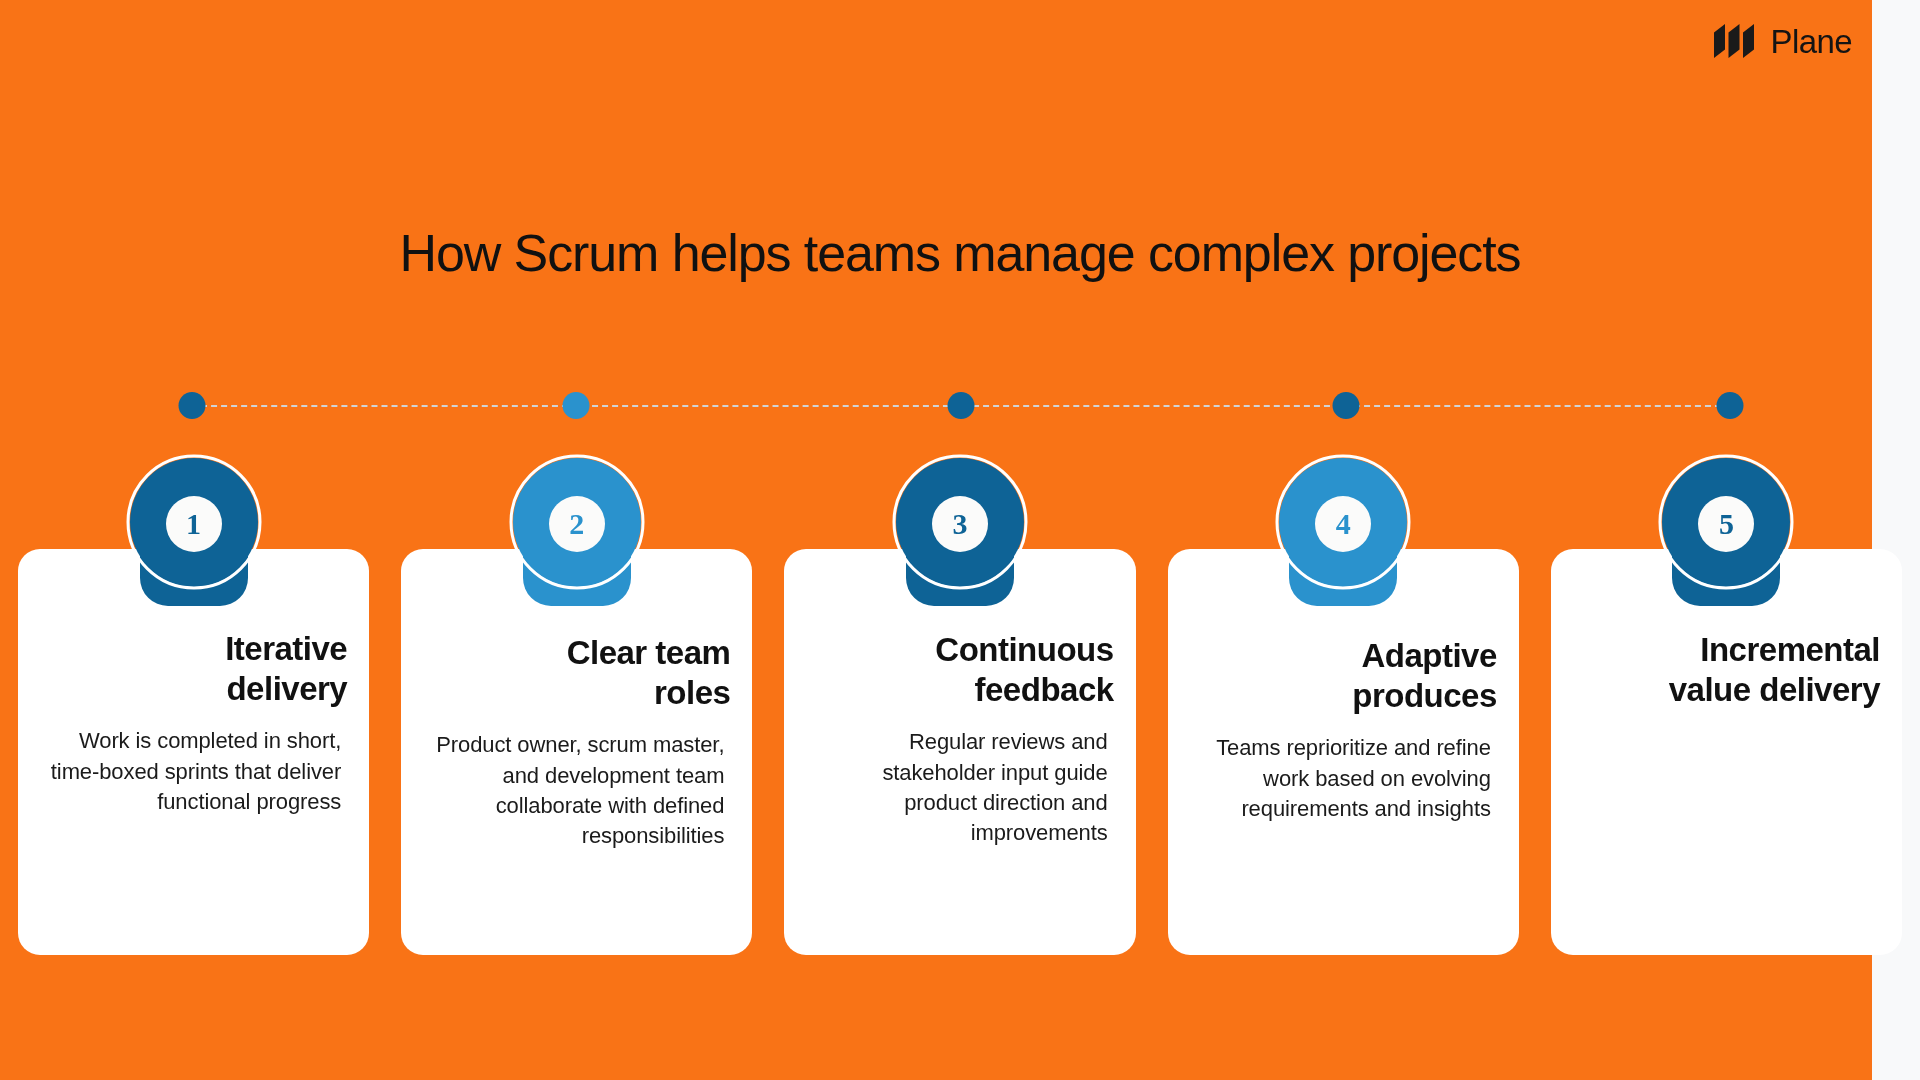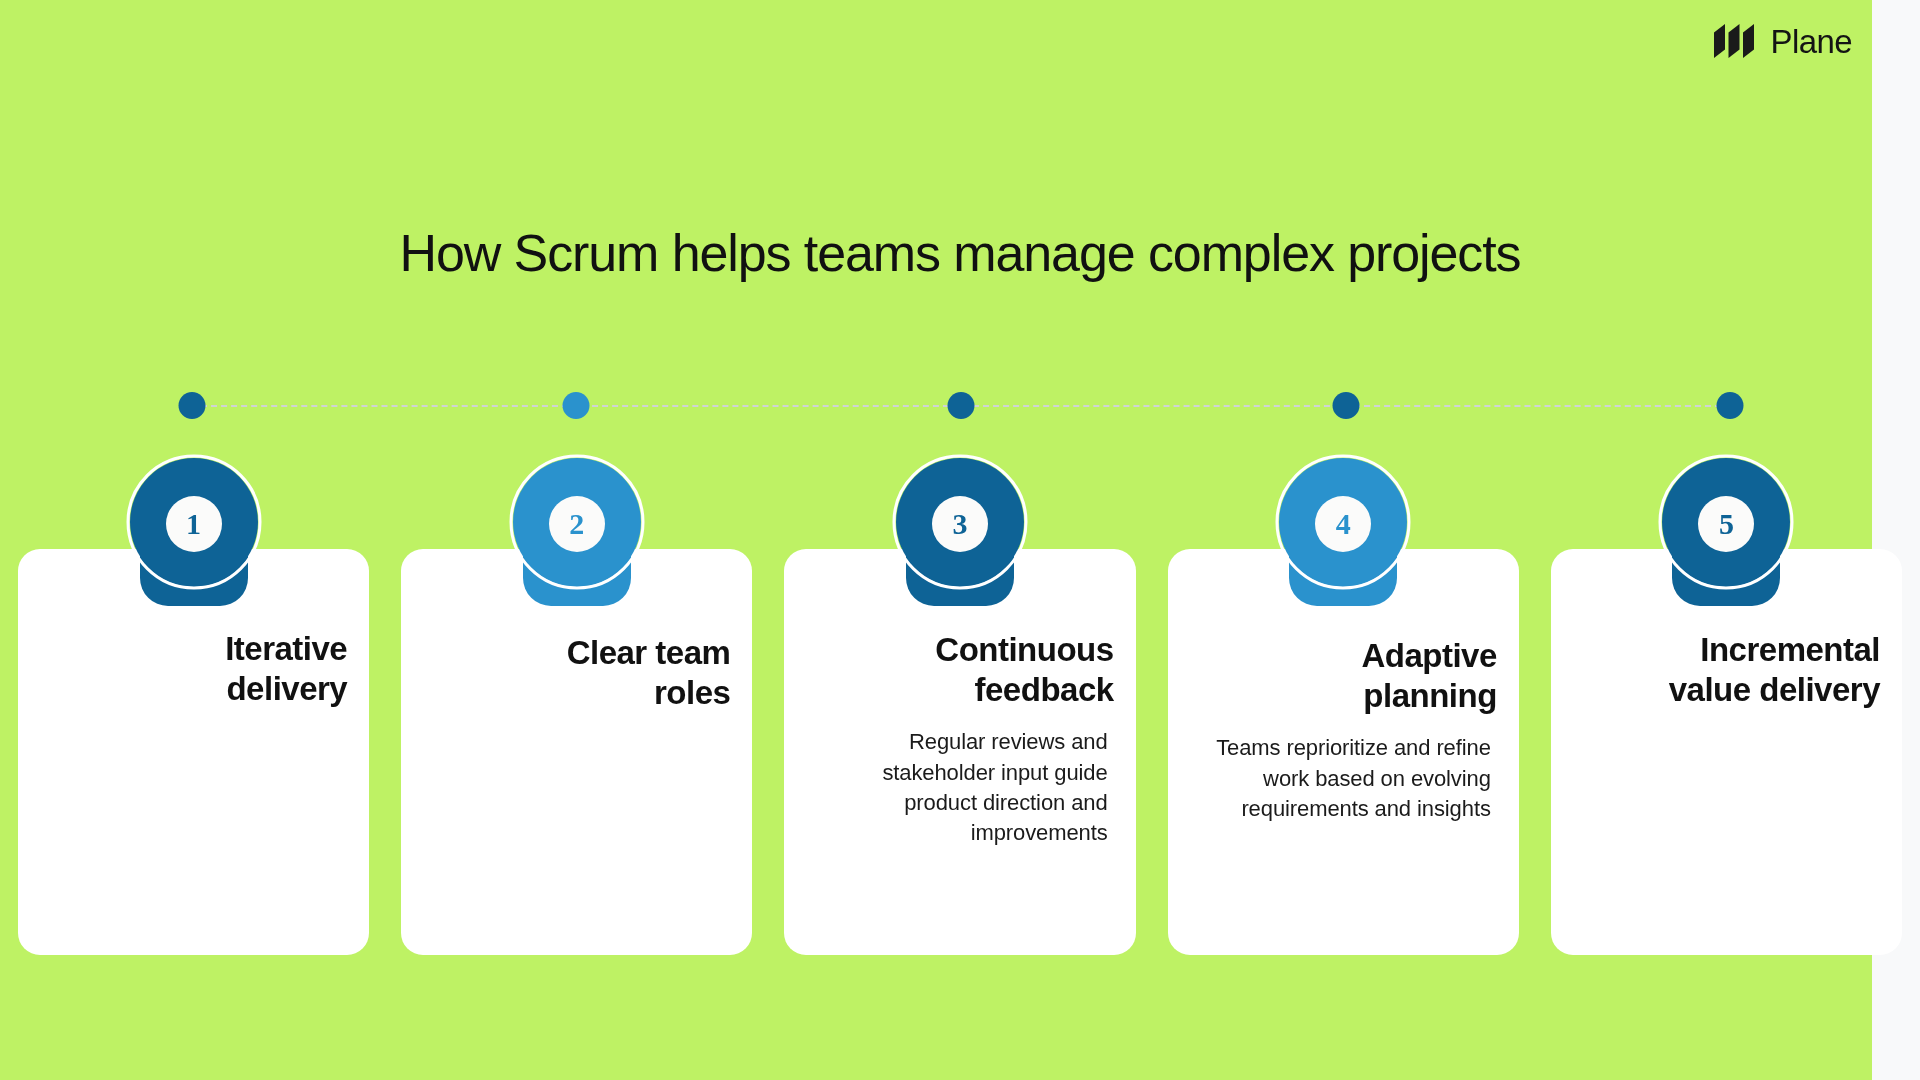--- a/index.html
+++ b/index.html
@@ -14,21 +14,21 @@
     background: #f8f9fa;
     font-family: "Liberation Sans", "DejaVu Sans", sans-serif;
     color: #111111;
     -webkit-font-smoothing: antialiased;
   }
 
   .stage {
     position: relative;
     width: 1872px;
     height: 1080px;
-    background: #bef264;
+    background: #f97316;
   }
 
   
   .brand {
     position: absolute;
     top: 20px;
     right: 20px;
     display: flex;
     align-items: center;
     gap: 11px;
@@ -211,37 +211,39 @@
           <circle cx="75" cy="72" r="66" fill="none" stroke="#ffffff" stroke-width="3"></circle>
           <circle cx="75" cy="72" r="64" fill="#0e6396"></circle>
         </svg>
         <div class="num-badge">
           <span style="color:#0e6396">1</span>
         </div>
       </div>
       <div class="card-body">
         <div class="card-title">Iterative
 delivery</div>
+        <p class="card-desc">Work is completed in short, time-boxed sprints that deliver functional progress</p>
       </div>
     </div>
 
     <div class="card n2">
       <div class="icon-wrap">
         <svg class="cyl" viewBox="0 0 150 182" aria-hidden="true">
           <path d="M27 84 h96 a6 6 0 0 1 6 6 v38 a28 28 0 0 1 -28 28 h-52 a28 28 0 0 1 -28 -28 v-38 a6 6 0 0 1 6 -6 z" fill="#2a92cd"></path>
           <circle cx="75" cy="72" r="66" fill="none" stroke="#ffffff" stroke-width="3"></circle>
           <circle cx="75" cy="72" r="64" fill="#2a92cd"></circle>
         </svg>
         <div class="num-badge">
           <span style="color:#2a92cd">2</span>
         </div>
       </div>
       <div class="card-body">
         <div class="card-title">Clear team
 roles</div>
+        <p class="card-desc">Product owner, scrum master, and development team collaborate with defined responsibilities</p>
       </div>
     </div>
 
     <div class="card n3">
       <div class="icon-wrap">
         <svg class="cyl" viewBox="0 0 150 182" aria-hidden="true">
           <path d="M27 84 h96 a6 6 0 0 1 6 6 v38 a28 28 0 0 1 -28 28 h-52 a28 28 0 0 1 -28 -28 v-38 a6 6 0 0 1 6 -6 z" fill="#0e6396"></path>
           <circle cx="75" cy="72" r="66" fill="none" stroke="#ffffff" stroke-width="3"></circle>
           <circle cx="75" cy="72" r="64" fill="#0e6396"></circle>
         </svg>
@@ -262,21 +264,21 @@
           <path d="M27 84 h96 a6 6 0 0 1 6 6 v38 a28 28 0 0 1 -28 28 h-52 a28 28 0 0 1 -28 -28 v-38 a6 6 0 0 1 6 -6 z" fill="#2a92cd"></path>
           <circle cx="75" cy="72" r="66" fill="none" stroke="#ffffff" stroke-width="3"></circle>
           <circle cx="75" cy="72" r="64" fill="#2a92cd"></circle>
         </svg>
         <div class="num-badge">
           <span style="color:#2a92cd">4</span>
         </div>
       </div>
       <div class="card-body">
         <div class="card-title">Adaptive
-planning</div>
+produces</div>
         <p class="card-desc">Teams reprioritize and refine work based on evolving requirements and insights</p>
       </div>
     </div>
 
     <div class="card n5">
       <div class="icon-wrap">
         <svg class="cyl" viewBox="0 0 150 182" aria-hidden="true">
           <path d="M27 84 h96 a6 6 0 0 1 6 6 v38 a28 28 0 0 1 -28 28 h-52 a28 28 0 0 1 -28 -28 v-38 a6 6 0 0 1 6 -6 z" fill="#0e6396"></path>
           <circle cx="75" cy="72" r="66" fill="none" stroke="#ffffff" stroke-width="3"></circle>
           <circle cx="75" cy="72" r="64" fill="#0e6396"></circle>

